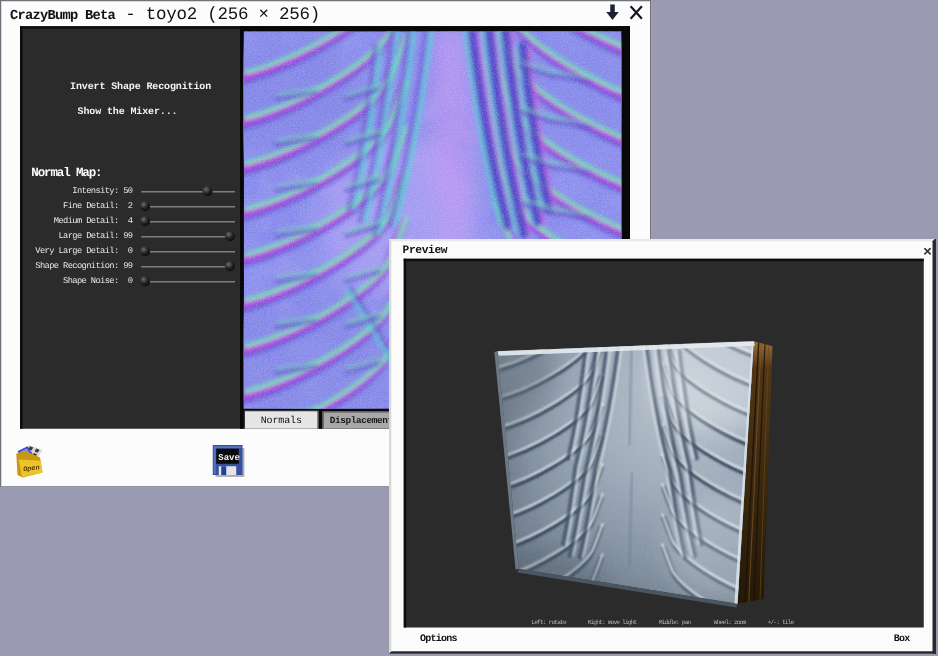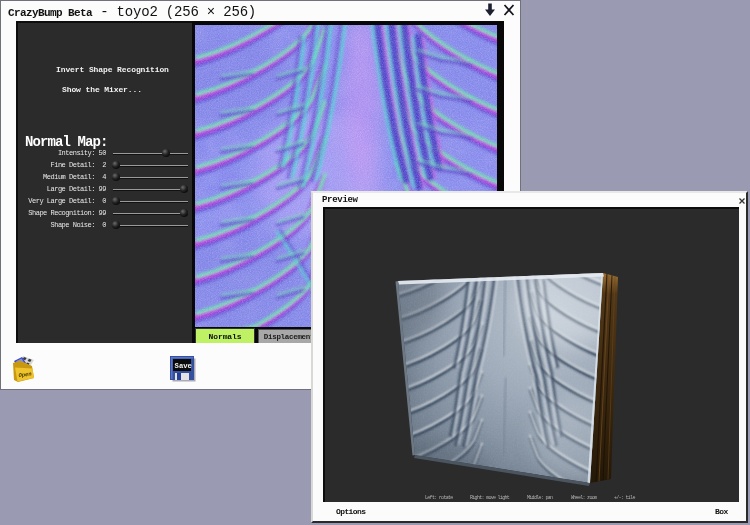--- a/index.html
+++ b/index.html
@@ -9,34 +9,34 @@
 #mainwin { left:0; top:0; width:521px; height:390px; background:#fcfcfc;
   border:1px solid #71717c; }
 #mtitle { left:8px; top:4px; font-size:11px; font-weight:bold; color:#111;
   letter-spacing:-0.6px; white-space:pre; }
 #mtitle span { font-size:14px; font-weight:normal; letter-spacing:-0.2px; }
 #darkpanel { left:16px; top:21px; width:488px; height:322px; background:#2b2b2b;
   border-left:2px solid #0d0d0d; border-top:2px solid #0d0d0d; }
 .wtxt { color:#f2f2f2; font-weight:bold; }
 #btn1 { left:44px; top:65px; font-size:8px; letter-spacing:-0.1px;margin-left:12px; }
 #btn2 { left:62px; top:85px; font-size:8px; letter-spacing:-0.1px; }
-#nmlabel { left:25px; top:134px; font-size:14px; font-weight:bold; color:#fff;
+#nmlabel { left:25px; top:134px; font-size:10px; font-weight:bold; color:#fff;
   letter-spacing:-0.9px; }
 .srow { left:30px; width:160px; height:12px; }
 .slabel { position:absolute; right:84px; top:2px; font-size:7px; color:#e8e8e8;
   letter-spacing:-0.5px; white-space:pre;text-align:right; }
 .strack { position:absolute; left:82.5px; top:6px; width:75px; height:2px;
   background:#9a9a9a; border-bottom:1px solid #111; }
 .shandle { position:absolute; top:2px; width:8px; height:8px; border-radius:50%;
   background:radial-gradient(circle at 35% 30%, #6a6a6a 0%, #222 45%, #000 90%); }
 #imgframe { left:192px; top:21px; width:312px; height:322px; background:#080808; }
 #nmap { left:195px; top:25px; width:302px; height:302px; }
-#tab1 { left:195px; top:328px; width:60px; height:15px; background:#bef264; color:#111;
+#tab1 { left:195px; top:328px; width:60px; height:15px; background:#e5e5e5; color:#111;
   font-size:8px; letter-spacing:-0.1px; padding-top:3px; border:1px solid #333; border-bottom:none;
-  font-weight:bold; text-align:center; }
+  font-weight:normal; text-align:center; }
 #tab2 { left:258px; top:329px; width:62px; height:14px; background:#a8a8a8; color:#1a1a1a;
   font-size:7.5px; letter-spacing:-0.3px; padding-top:3px; border:1px solid #555; border-bottom:none;
   font-weight:bold; text-align:center; white-space:nowrap; overflow:hidden; }
 #prevwin { left:311px; top:191px; width:437px; height:332px; background:#fbfbfb;
   border-top:2px solid #e8e8e6; border-left:2px solid #d8d8d4;
   border-right:2px solid #2a2a2a; border-bottom:2px solid #2a2a2a; }
 #ptitle { left:322px; top:195px; font-size:9px; font-weight:bold; color:#111;
   letter-spacing:-0.3px; }
 #pcontent { left:323px; top:207px; width:416px; height:295px; background:#2b2b2b;
   border-left:2px solid #0c0c0c; border-top:2px solid #0c0c0c; }

